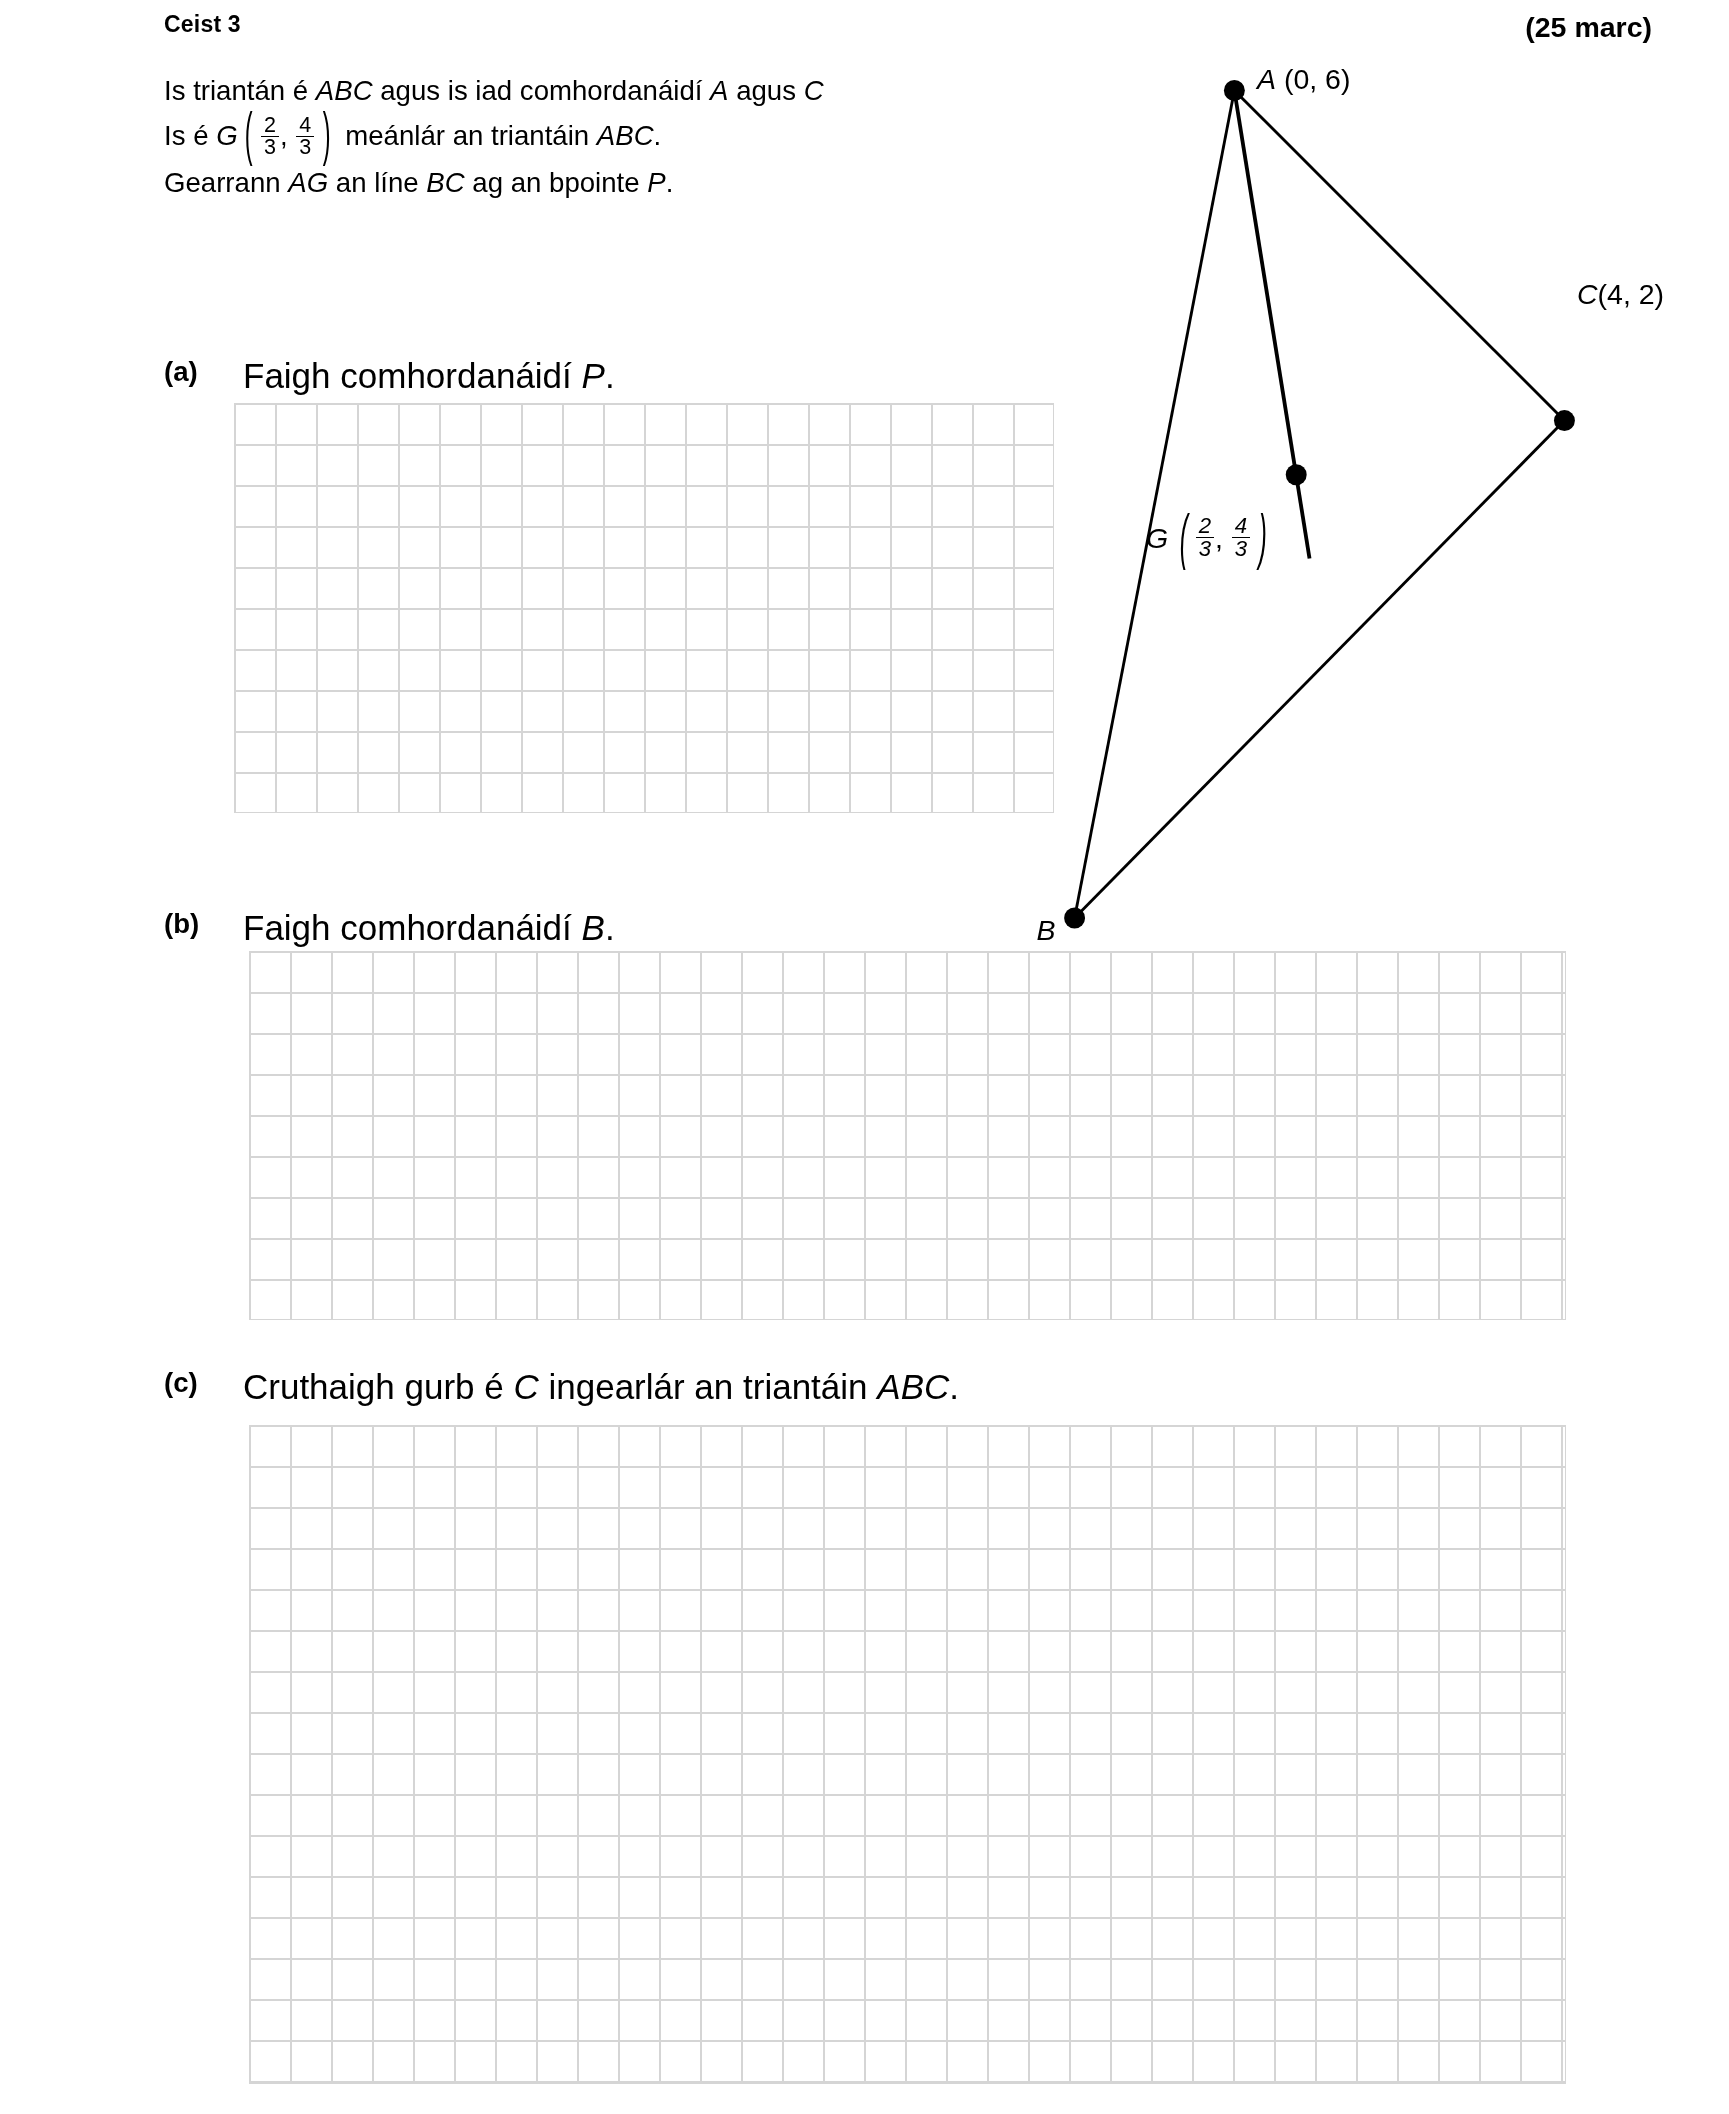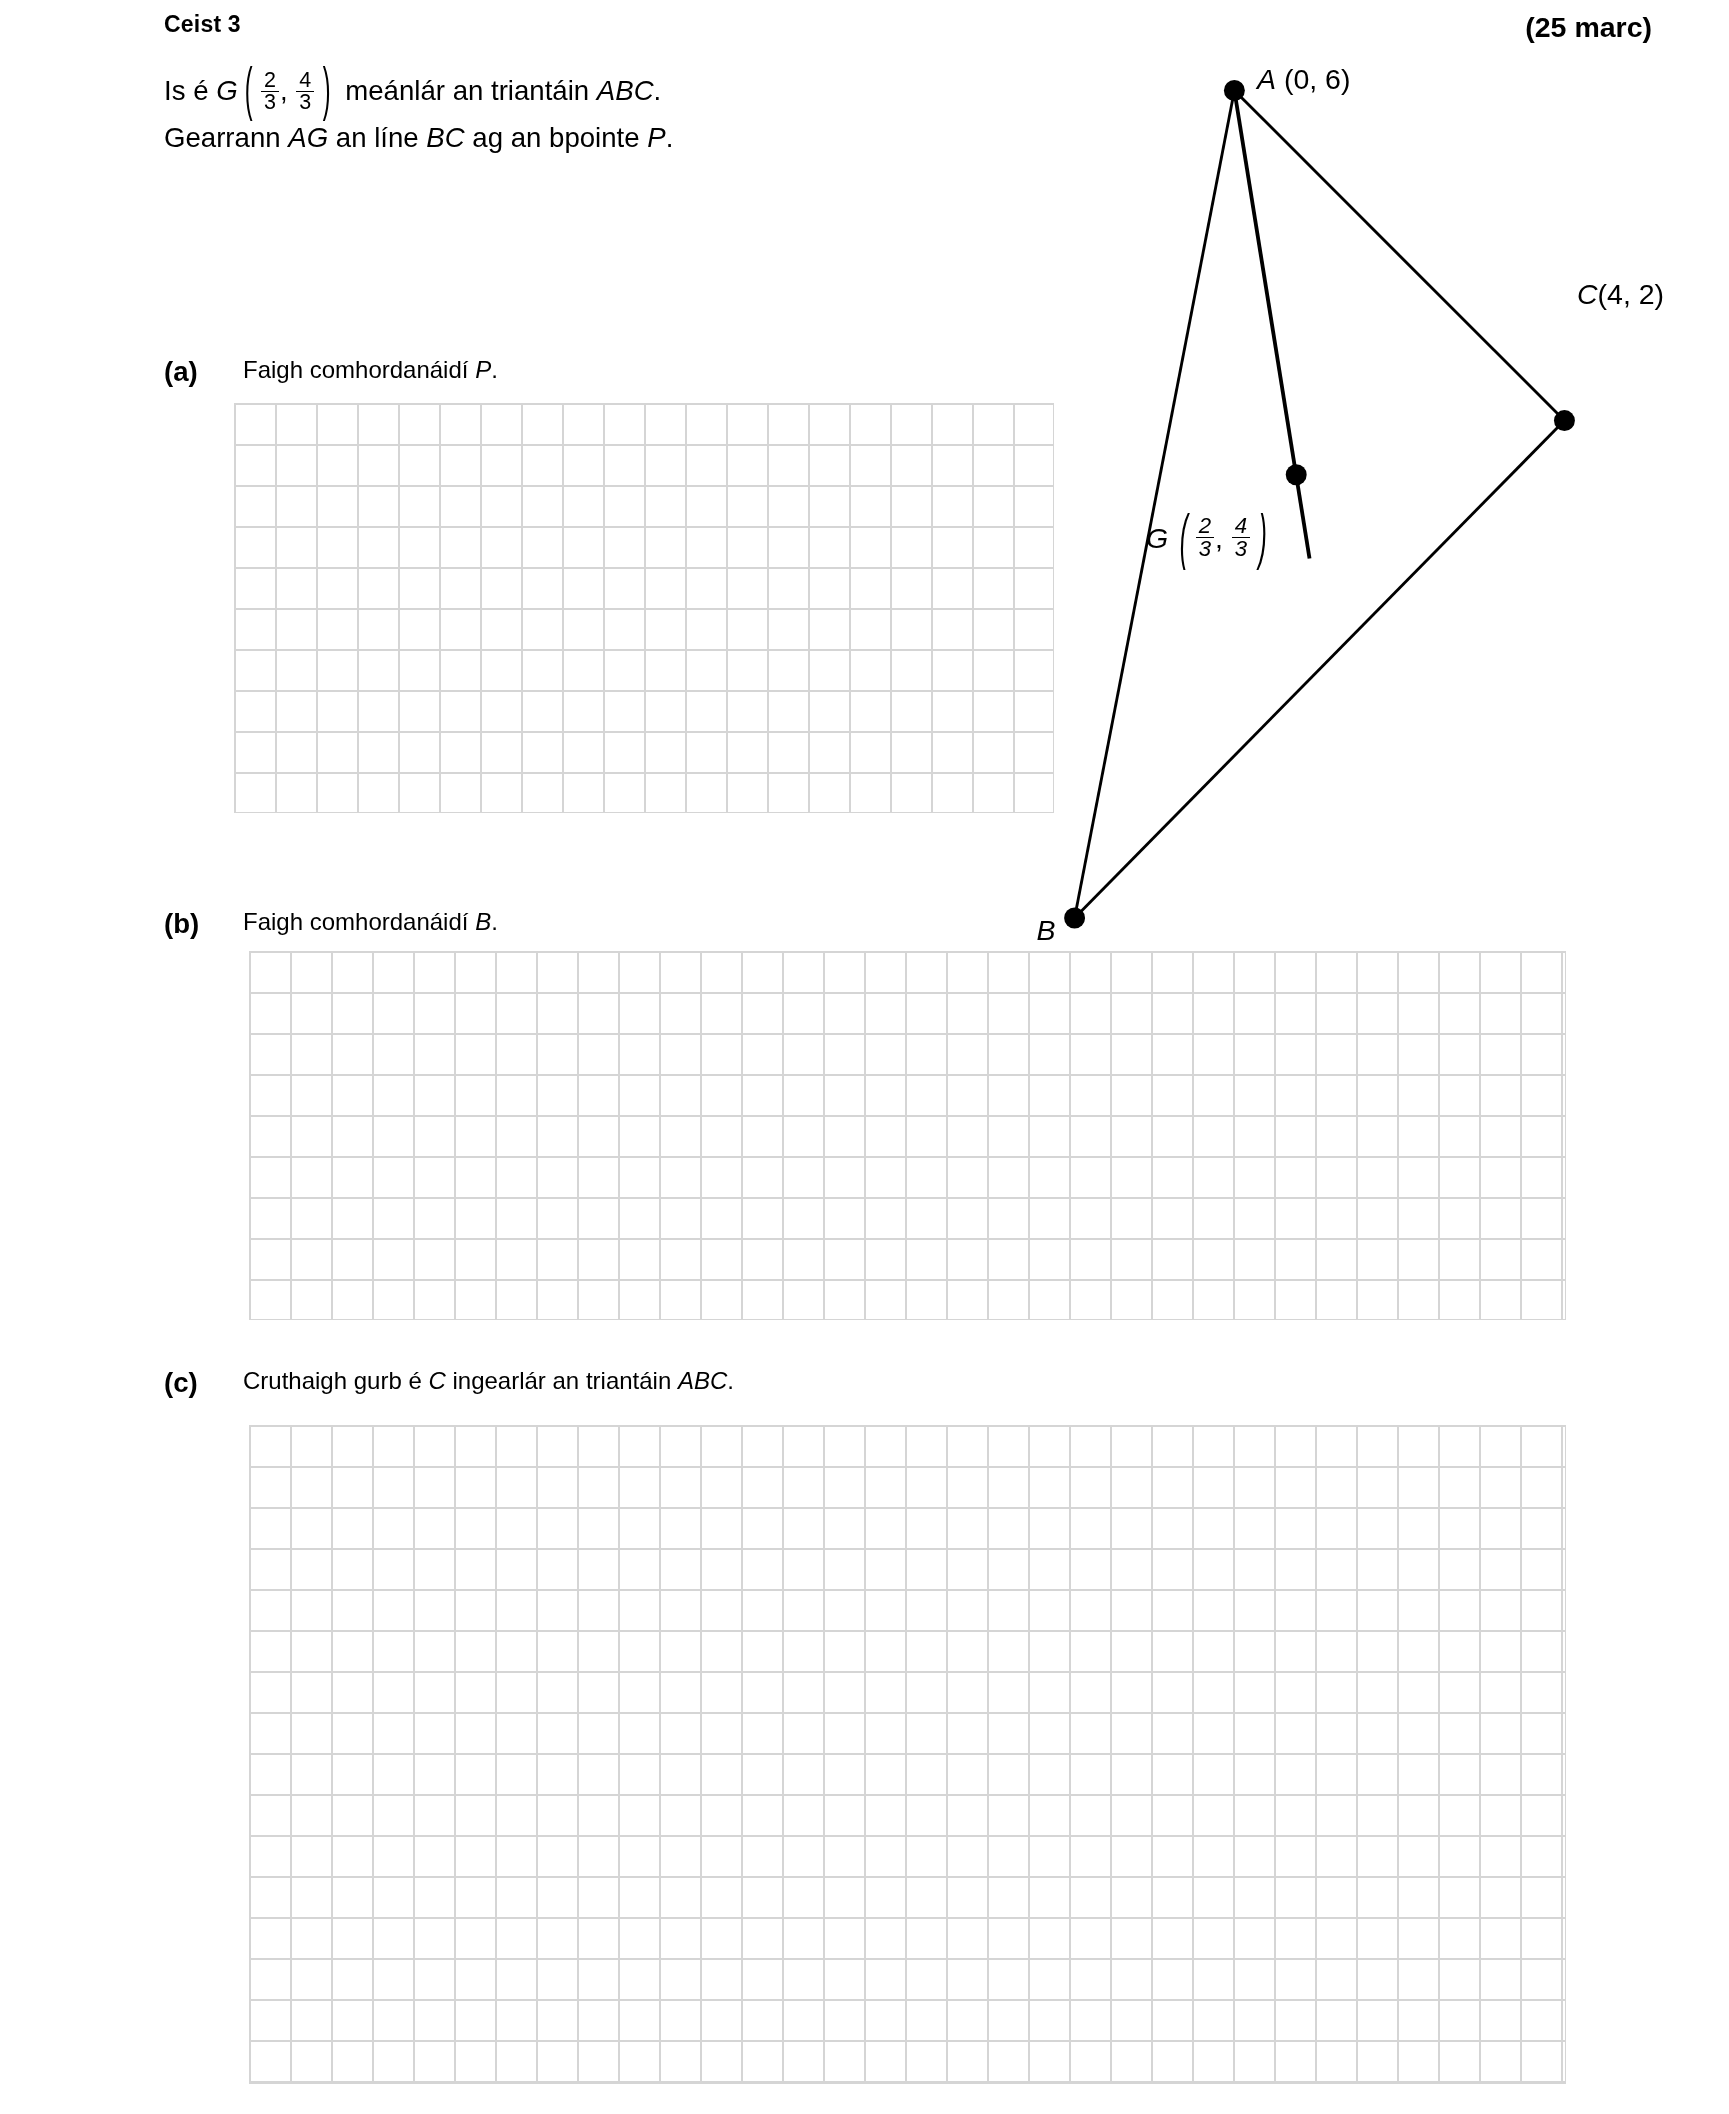--- a/index.html
+++ b/index.html
@@ -73,21 +73,21 @@
   }
 
   
   .part-label {
     position: absolute;
     font-size: 27.6px;
     font-weight: bold;
   }
   .part-text {
     position: absolute;
-    font-size: 24px;
+    font-size: 35px;
     white-space: nowrap;
   }
 
   
   .grid {
     position: absolute;
     background-color: #ffffff;
     background-image:
       linear-gradient(to right, #d5d5d5 1.9px, transparent 1.9px),
       linear-gradient(to bottom, #d5d5d5 1.9px, transparent 1.9px);
@@ -121,20 +121,21 @@
   }
   #label-G .gname { font-style: italic; margin-right: 3.8px; }
 </style>
 </head>
 <body>
 
 <div id="question-title">Ceist 3</div>
 <div id="marks-label">(25 marc)</div>
 
 <div id="stem">
+  <div class="stem-line"><span>Is triantán é </span><span class="it">ABC</span><span> agus is iad comhordanáidí </span><span class="it">A</span><span> agus </span><span class="it">C</span></div>
 
 
   <div class="stem-line"><span>Is é </span><span class="it">G</span><span class="bigparen">(</span><span class="frac">
         <span class="num">2</span>
         <span class="den">3</span>
       </span><span>,</span>&nbsp;<span class="frac">
         <span class="num">4</span>
         <span class="den">3</span>
       </span><span class="bigparen">)</span><span> meánlár an triantáin </span><span class="it">ABC</span><span>.</span></div>
 

